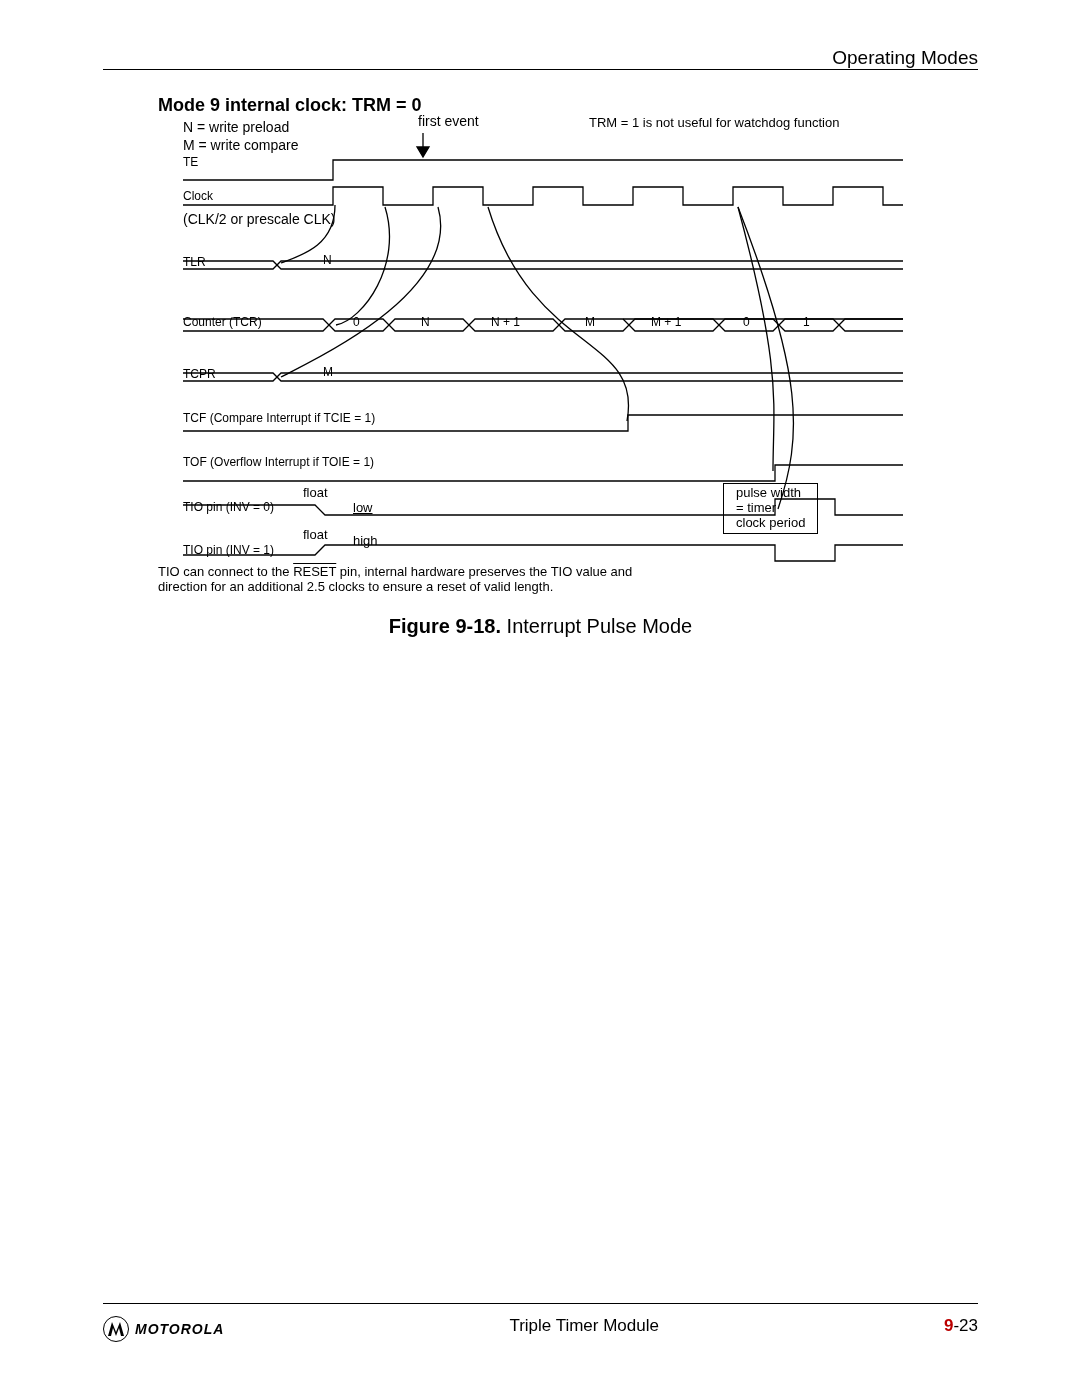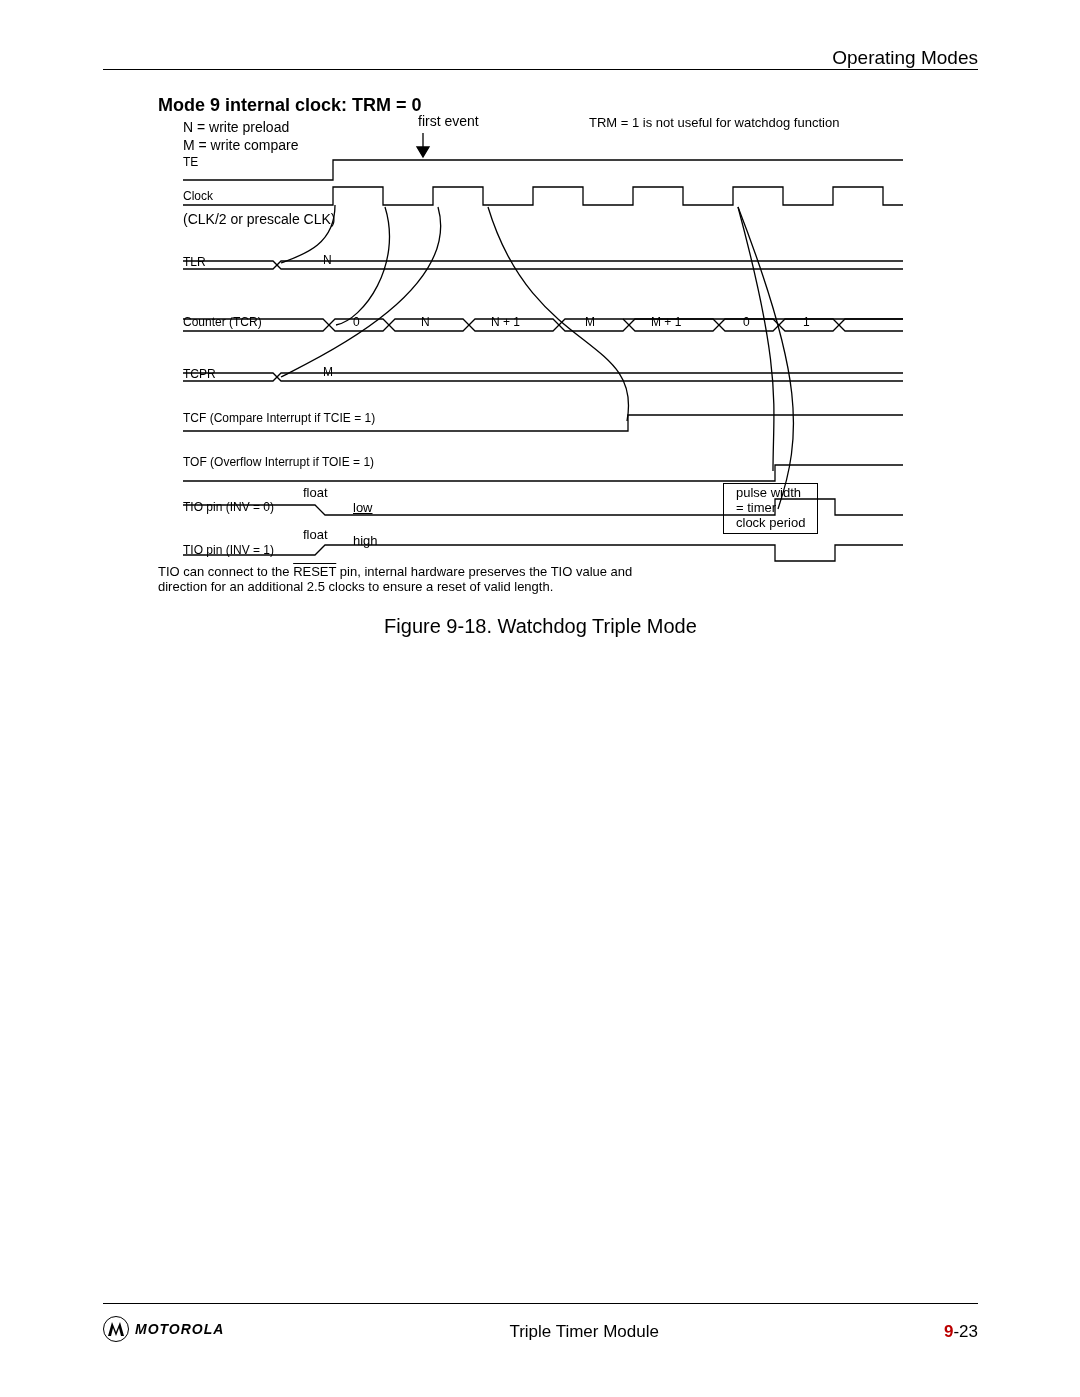--- a/index.html
+++ b/index.html
@@ -36,36 +36,36 @@
   .abs { position: absolute; }
   .bold { font-weight: bold; }
   .small { font-size: 14px; }
   .vsmall { font-size: 13px; }
   .med { font-size: 12px; }
   .caption {
     text-align: center;
     font-size: 20px;
     margin-top: 10px;
   }
-  .caption .fig-label { font-weight: normal; }
+  .caption .fig-label { font-weight: bold; }
   .footer {
     position: absolute;
     left: 103px;
     bottom: 55px;
     width: 875px;
   }
   .bottom-rule {
     border-top: 1.5px solid #000;
     width: 875px;
     margin-bottom: 12px;
   }
   .footer-row {
     display: flex;
     justify-content: space-between;
-    align-items: flex-end;
+    align-items: flex-start;
     font-size: 17px;
     gap: 12px;
   }
   .logo-group {
     display: flex;
     align-items: center;
     gap: 6px;
   }
   .logo-circle {
     width: 24px;
@@ -190,21 +190,21 @@
     <div class="abs vsmall" style="left:200px; top:432px">float</div>
     <div class="abs vsmall" style="left:250px; top:438px">high</div>
 
     <div class="abs vsmall" style="left:55px; top:470px; line-height:1.15">
       <span>TIO can connect to the </span><span class="overline">RESET</span><span> pin, internal hardware preserves the TIO value and</span><br>
       <span>direction for an additional 2.5 clocks to ensure a reset of valid length.</span>
     </div>
   </div>
 
   <div class="caption">
-    <span class="fig-label">Figure 9-18.</span><span> Watchdog Triple Mode</span>
+    <span class="fig-label">Figure 9-18.</span><span> Interrupt Pulse Mode</span>
   </div>
 </div>
 
 <div class="footer">
   <div class="bottom-rule"></div>
   <div class="footer-row">
     <div class="logo-group">
       <div class="logo-circle">
         <svg width="16" height="14" viewBox="0 0 16 14">
             <path d="M0 14 L4 0 L8 10 L12 0 L16 14 L13 14 L11 6 L8 14 L5 6 L3 14 Z" fill="#000"></path>

